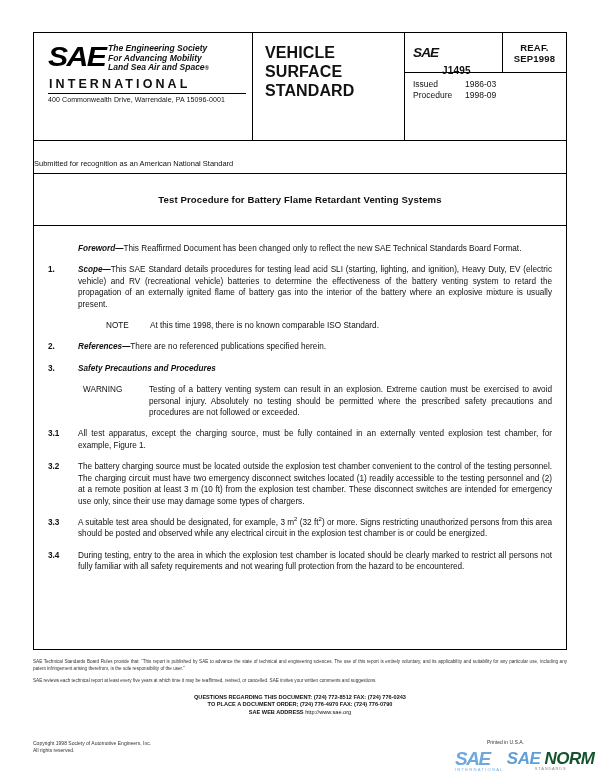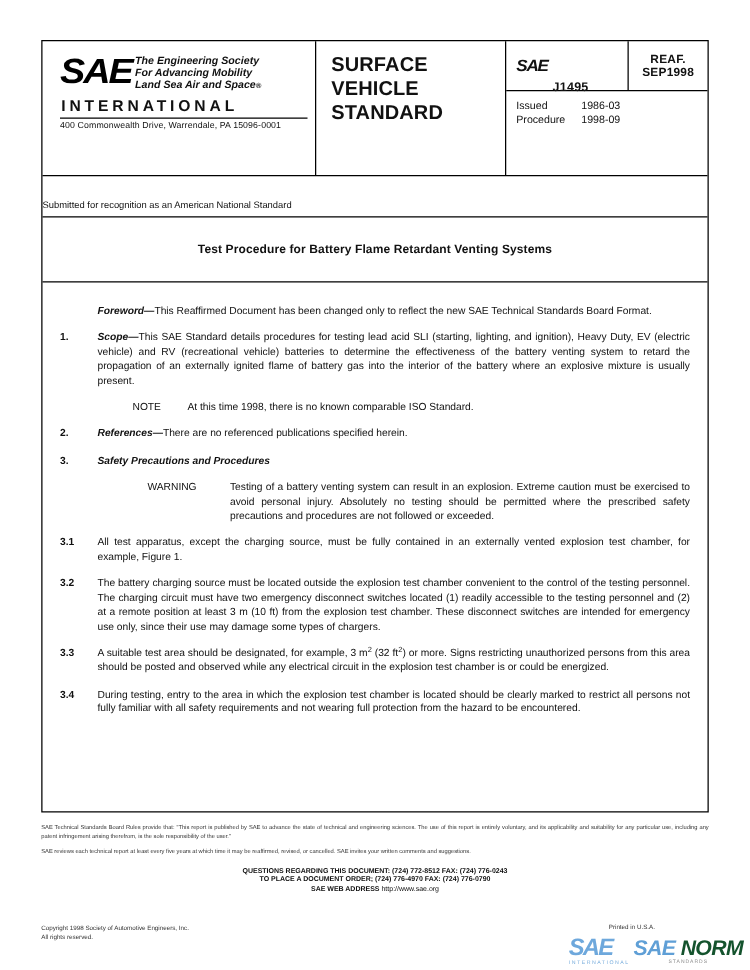--- a/index.html
+++ b/index.html
@@ -265,21 +265,21 @@
   .note-para {
     display: flex;
     margin: 0 0 10px 58px;
   }
   .note-para .tag {
     width: 44px;
     flex: none;
   }
   .warn-para {
     display: flex;
-    margin: 0 0 10px 70px;
+    margin: 0 0 10px 35px;
   }
   .warn-para .tag {
     width: 66px;
     flex: none;
   }
   .warn-para .txt { flex: 1; text-align: justify; }
 
   sup { font-size: 6px; vertical-align: super; line-height: 0; }
 
   
@@ -393,22 +393,22 @@
             <span>For Advancing Mobility</span><br>
             <span>Land Sea Air and Space</span><span class="reg">®</span>
           </span>
         </div>
         <div class="intl-word">INTERNATIONAL</div>
         <div class="logo-rule"></div>
         <div class="logo-addr">400 Commonwealth Drive, Warrendale, PA 15096-0001</div>
       </div>
 
       <div class="hdr-title">
+        <div class="std-title">VEHICLE</div>
         <div class="std-title">SURFACE</div>
-        <div class="std-title">VEHICLE</div>
         <div class="std-title">STANDARD</div>
       </div>
 
       <div class="hdr-right">
         <div class="hdr-right-top">
           <div class="hdr-docnum">
             <span class="sae-mark-sm">SAE</span>
             <span class="docnum-text">J1495</span>
           </div>
           <div class="hdr-reaf">

